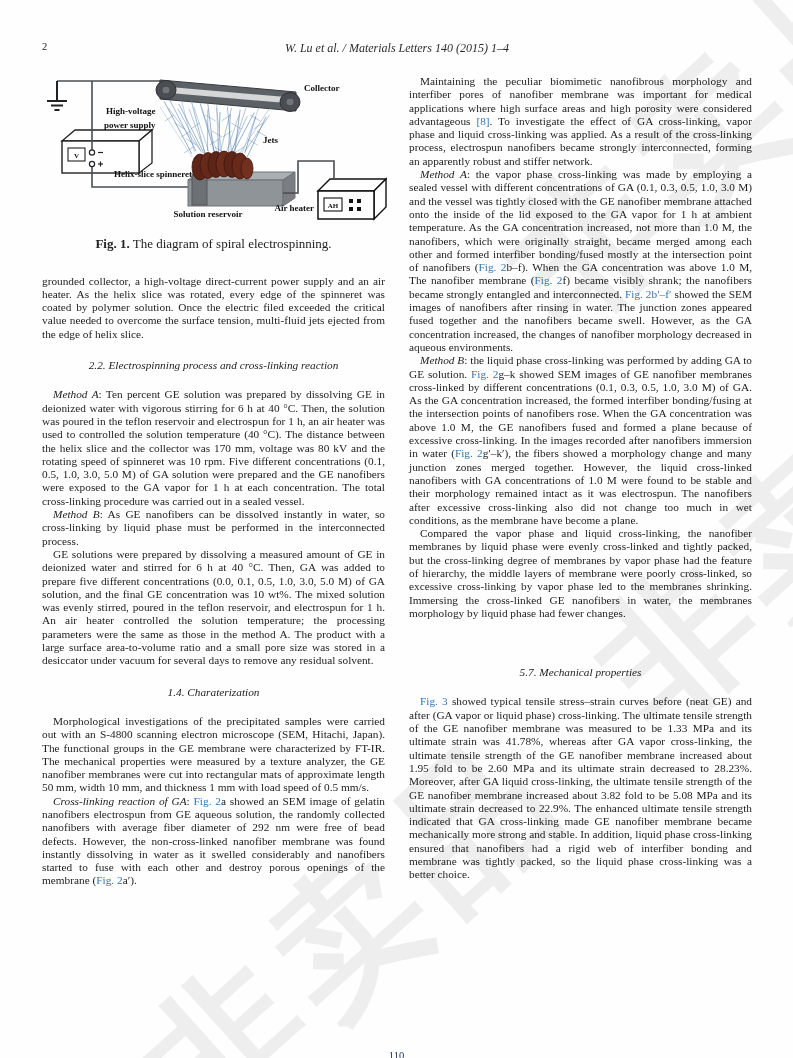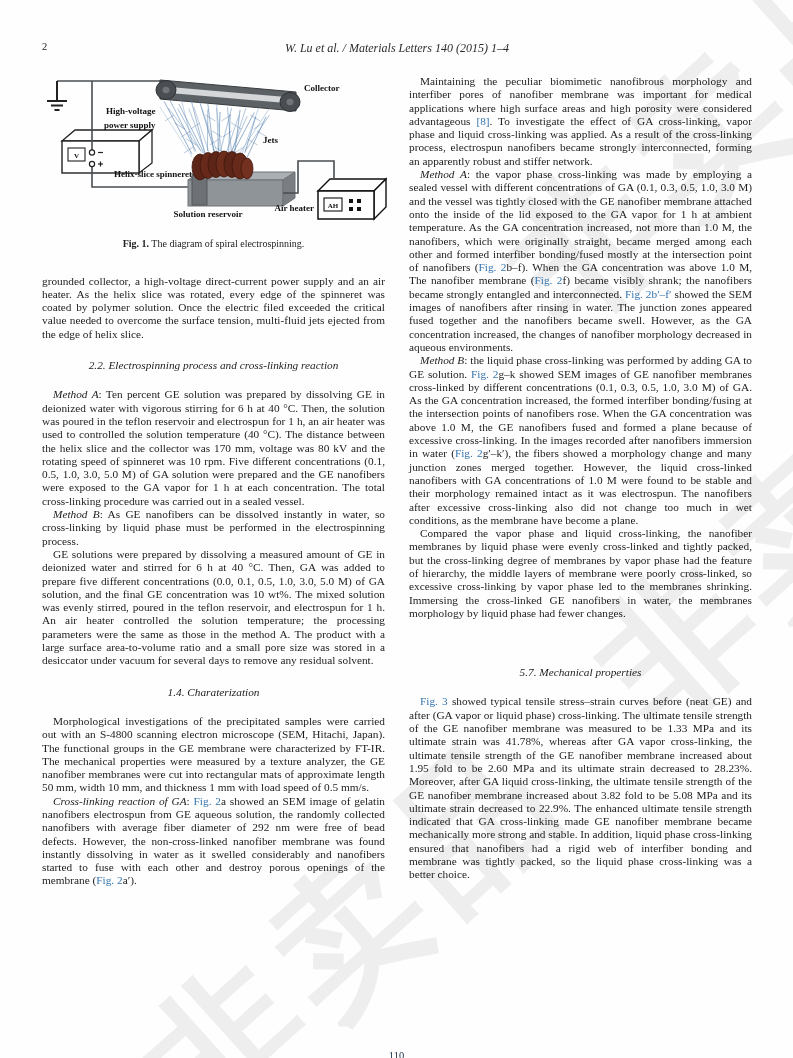--- a/index.html
+++ b/index.html
@@ -18,21 +18,21 @@
   .col{width:343px;font-size:11.3px;line-height:13.3px;}
   .para{margin:0;text-align:justify;}
   .para.ind{text-indent:11px;}
   .hd-i{font-style:italic;margin:18px 0 16px;text-align:center;}
   .hd-b{font-weight:bold;margin:27px 0 18px;text-align:left;}
   .gap{margin-top:46px;}
   .it{font-style:italic;}
   .lnk{color:#3474ad;cursor:pointer;}
   
   #fig1{margin:2px 0 24px 0;}
-  #figcap{margin-top:7px;text-align:center;font-size:10px;color:#222;}
+  #figcap{margin-top:7px;text-align:center;font-size:13px;color:#222;}
   #figcap b{font-weight:bold;}
   svg text{font-family:"Liberation Serif",serif;font-weight:bold;font-size:9px;fill:#111;}
   svg text.sm{font-size:7px;}
   
   #footer{position:absolute;left:0;right:0;top:1010px;text-align:center;font-size:10.5px;color:#20344f;z-index:2;margin-top:40px;}
 </style>
 </head>
 <body>
 
 <div id="page">
@@ -180,21 +180,21 @@
         <div id="figcap">
           <b>Fig. 1.</b>
           <span>The diagram of spiral electrospinning.</span>
         </div>
       </div>
 
       <div>
           <p class="para"><span>grounded collector, a high-voltage direct-current power supply and an air heater. As the helix slice was rotated, every edge of the spinneret was coated by polymer solution. Once the electric filed exceeded the critical value needed to overcome the surface tension, multi-fluid jets ejected from the edge of helix slice.</span></p>
           <p class="hd-i"><span>2.2.  Electrospinning process and cross-linking reaction</span></p>
           <p class="para ind"><span class="it">Method A</span><span>: Ten percent GE solution was prepared by dissolving GE in deionized water with vigorous stirring for 6 h at 40 °C. Then, the solution was poured in the teflon reservoir and electrospun for 1 h, an air heater was used to controlled the solution temperature (40 °C). The distance between the helix slice and the collector was 170 mm, voltage was 80 kV and the rotating speed of spinneret was 10 rpm. Five different concentrations (0.1, 0.5, 1.0, 3.0, 5.0 M) of GA solution were prepared and the GE nanofibers were exposed to the GA vapor for 1 h at each concentration. The total cross-linking procedure was carried out in a sealed vessel.</span></p>
-          <p class="para ind"><span class="it">Method B</span><span>: As GE nanofibers can be dissolved instantly in water, so cross-linking by liquid phase must be performed in the electrospinning process.</span></p>
+          <p class="para ind"><span class="it">Method B</span><span>: As GE nanofibers can be dissolved instantly in water, so cross-linking by liquid phase must be performed in the interconnected process.</span></p>
           <p class="para ind"><span>GE solutions were prepared by dissolving a measured amount of GE in deionized water and stirred for 6 h at 40 °C. Then, GA was added to prepare five different concentrations (0.0, 0.1, 0.5, 1.0, 3.0, 5.0 M) of GA solution, and the final GE concentration was 10 wt%. The mixed solution was evenly stirred, poured in the teflon reservoir, and electrospun for 1 h. An air heater controlled the solution temperature; the processing parameters were the same as those in the method A. The product with a large surface area-to-volume ratio and a small pore size was stored in a desiccator under vacuum for several days to remove any residual solvent.</span></p>
           <p class="hd-i"><span>1.4.  Charaterization</span></p>
           <p class="para ind"><span>Morphological investigations of the precipitated samples were carried out with an S-4800 scanning electron microscope (SEM, Hitachi, Japan). The functional groups in the GE membrane were characterized by FT-IR. The mechanical properties were measured by a texture analyzer, the GE nanofiber membranes were cut into rectangular mats of approximate length 50 mm, width 10 mm, and thickness 1 mm with load speed of 0.5 mm/s.</span></p>
           <p class="para ind"><span class="it">Cross-linking reaction of GA</span><span>: </span><span class="lnk">Fig. 2</span><span>a showed an SEM image of gelatin nanofibers electrospun from GE aqueous solution, the randomly collected nanofibers with average fiber diameter of 292 nm were free of bead defects. However, the non-cross-linked nanofiber membrane was found instantly dissolving in water as it swelled considerably and nanofibers started to fuse with each other and destroy porous openings of the membrane (</span><span class="lnk">Fig. 2</span><span>a′).</span></p>
         </div>
     </div>
 
     <div class="col" id="rightcol">
         <p class="para ind"><span>Maintaining the peculiar biomimetic nanofibrous morphology and interfiber pores of nanofiber membrane was important for medical applications where high surface areas and high porosity were considered advantageous </span><span class="lnk">[8]</span><span>. To investigate the effect of GA cross-linking, vapor phase and liquid cross-linking was applied. As a result of the cross-linking process, electrospun nanofibers became strongly interconnected, forming an apparently robust and stiffer network.</span></p>
         <p class="para ind"><span class="it">Method A</span><span>: the vapor phase cross-linking was made by employing a sealed vessel with different concentrations of GA (0.1, 0.3, 0.5, 1.0, 3.0 M) and the vessel was tightly closed with the GE nanofiber membrane attached onto the inside of the lid exposed to the GA vapor for 1 h at ambient temperature. As the GA concentration increased, not more than 1.0 M, the nanofibers, which were originally straight, became merged among each other and formed interfiber bonding/fused mostly at the intersection point of nanofibers (</span><span class="lnk">Fig. 2</span><span>b–f). When the GA concentration was above 1.0 M, The nanofiber membrane (</span><span class="lnk">Fig. 2</span><span>f) became visibly shrank; the nanofibers became strongly entangled and interconnected. </span><span class="lnk">Fig. 2b′–f′</span><span> showed the SEM images of nanofibers after rinsing in water. The junction zones appeared fused together and the nanofibers became swell. However, as the GA concentration increased, the changes of nanofiber morphology decreased in aqueous environments.</span></p>

